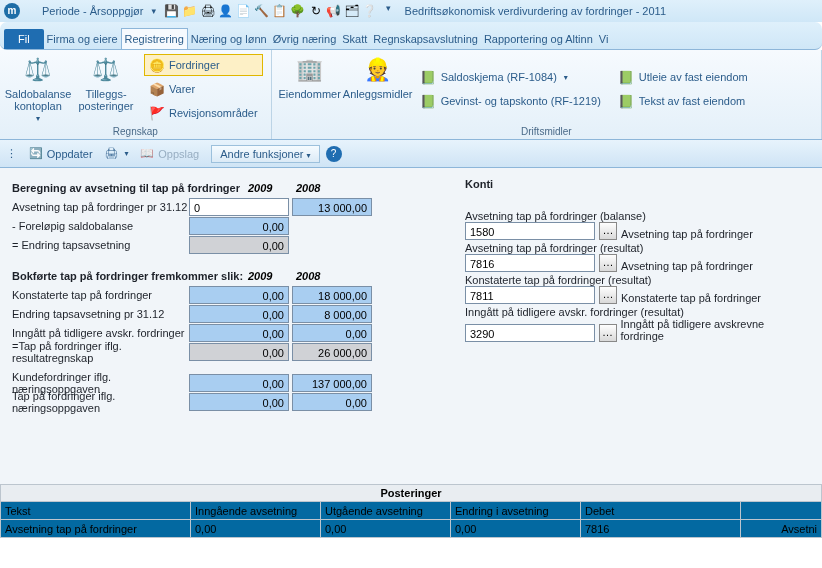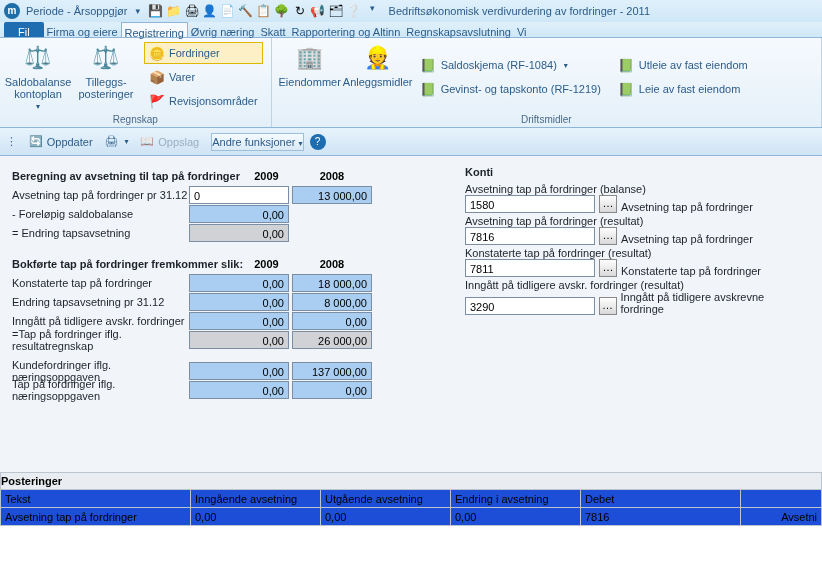--- a/index.html
+++ b/index.html
@@ -1,74 +1,74 @@
 <!DOCTYPE html>
 <html><head>
 <meta charset="utf-8">
 <style>
   * { box-sizing: border-box; margin: 0; padding: 0; }
   body { font-family: "Segoe UI", Tahoma, sans-serif; font-size: 11px; background: #fff; width: 822px; overflow: hidden; }
   
   
   .titlebar { background: linear-gradient(#dff0fb, #cfe7f7); height: 22px; display: flex; align-items: center; padding: 0 4px; gap: 2px; }
   .titlebar .logo { width: 16px; height: 16px; border-radius: 50%; background: #1e6ea7; color: #fff; font-size: 10px; font-weight: bold; text-align: center; line-height: 16px; }
-  .titlebar .period { color: #2b5c8a; font-size: 11px; margin-left: 4px; }
+  .titlebar .period { color: #2b5c8a; font-size: 11px; margin-left: 20px; }
   .titlebar .chev { color: #2b5c8a; font-size: 9px; margin: 0 6px; }
   .titlebar .tb-icons { display: flex; gap: 2px; }
   .titlebar .tb-icon { width: 16px; height: 16px; display: flex; align-items: center; justify-content: center; font-size: 12px; }
   .titlebar .title { color: #2b5c8a; margin-left: 6px; white-space: nowrap; }
   
   
-  .tabs { background: linear-gradient(#dff0fb, #cfe7f7); height: 16px; display: flex; border-bottom: 1px solid #8db6d9; }
+  .tabs { background: linear-gradient(#dff0fb, #cfe7f7); height: 28px; display: flex; align-items: flex-end; border-bottom: 1px solid #8db6d9; border-radius: 7px; }
   .tab { padding: 4px 3px; color: #2b5c8a; font-size: 11px; }
   .tab.file { background: #1f6db1; color: #fff; border-radius: 2px 2px 0 0; margin-left: 4px; padding: 4px 14px; }
   .tab.active { background: #f6fafe; border: 1px solid #8db6d9; border-bottom: none; color: #2b5c8a; }
   
   
   .ribbon { background: linear-gradient(#f6fafe, #e4f0f9); height: 90px; display: flex; border-bottom: 1px solid #8db6d9; }
   .rib-group { border-right: 1px solid #bcd4e6; padding: 4px 8px 2px 8px; display: flex; flex-direction: column; }
   .rib-group .items { display: flex; gap: 8px; flex: 1; }
   .rib-group .label { text-align: center; color: #4a6a88; font-size: 10px; margin-top: 2px; }
   .rib-big { display: flex; flex-direction: column; align-items: center; justify-content: flex-start; width: 60px; text-align: center; color: #2b5c8a; font-size: 11px; gap: 2px; }
   .rib-big .ic { width: 32px; height: 32px; display:flex;align-items:center;justify-content:center;font-size:22px; }
   .rib-small-col { display: flex; flex-direction: column; gap: 2px; justify-content: center; }
   .rib-small { display: flex; align-items: center; gap: 4px; color: #2b5c8a; padding: 2px 4px; border: 1px solid transparent; font-size: 11px; }
   .rib-small.active { background: #fdf0c6; border: 1px solid #e0b700; }
   .rib-small .ic { width: 16px; height: 16px; display:flex;align-items:center;justify-content:center;font-size:13px; }
   
   
   .subbar { background: linear-gradient(#e7f3fc, #cfe4f5); height: 28px; border-bottom: 1px solid #8db6d9; display: flex; align-items: center; padding: 0 6px; gap: 6px; color: #2b5c8a; }
   .subbar .btn { display: flex; align-items: center; gap: 4px; padding: 2px 6px; }
   .subbar .dis { color: #98aec2; }
-  .subbar .combo { background: linear-gradient(#f5fbff,#dbeaf6); border: 1px solid #9cc0dc; padding: 2px 0; }
+  .subbar .combo { background: linear-gradient(#f5fbff,#dbeaf6); border: 1px solid #9cc0dc; padding: 2px 8px; }
   .subbar .q { width:16px;height:16px;border-radius:50%;background:#1f6db1;color:#fff;text-align:center;line-height:16px;font-size:10px; }
   
   
   .main { background: #f1f5f9; padding: 10px 12px 0 12px; display: flex; gap: 18px; height: 316px; }
   .left { width: 435px; }
   .right { flex: 1; }
-  h4 { font-size: 11px; font-weight: bold; color: #1d2129; margin-bottom: 5px; }
+  h4 { font-size: 11px; font-weight: bold; color: #1d2129; margin-bottom: 20px; }
   .row { display: flex; align-items: center; height: 19px; }
   .row .lbl { width: 177px; font-size: 11px; color: #1d2129; }
   .cell { width: 80px; text-align: right; padding: 0 4px; height: 18px; line-height: 18px; font-size: 11px; border: 1px solid #7a8fa6; background: #a9cef1; color: #000; }
   .cell.input { background: #fff; text-align: left; }
   .cell.grey { background: #d0d2d6; }
   .cell + .cell { margin-left: 3px; }
-  .row.head .cell { background: transparent; border: none; font-weight: bold; text-align: center; }
+  .row.head .cell { background: transparent; border: none; font-weight: bold; text-align: left; font-style: italic; }
   .row.head .lbl { font-weight: bold; }
   .gap { height: 12px; }
   .right .field { display:flex;align-items:flex-end;gap:4px;margin-bottom:2px; }
   .right .tbox { width: 130px; height: 18px; border: 1px solid #7a8fa6; background:#fff; padding: 0 4px; line-height:18px; font-size:11px; }
   .right .dots { width:18px;height:18px;border:1px solid #888;background:linear-gradient(#fefefe,#d9d9d9);text-align:center;line-height:14px;font-size:11px; }
   .right .flbl { font-size:11px; color:#1d2129; }
   
   
-  .grid-title { text-align:left; font-weight:bold; background:#e9edf1; border:1px solid #bcc5ce; border-bottom:none; padding:2px 0; font-size:11px; margin-top: 0; }
+  .grid-title { text-align:center; font-weight:bold; background:#e9edf1; border:1px solid #bcc5ce; border-bottom:none; padding:2px 0; font-size:11px; margin-top: 0; }
   .grid { width: 100%; border-collapse: collapse; font-size: 11px; table-layout: fixed; }
-  .grid th, .grid td { border: 1px solid #bcc5ce; padding: 2px 4px; background: #1d4ed8; height: 18px; }
+  .grid th, .grid td { border: 1px solid #bcc5ce; padding: 2px 4px; background: #0369a1; height: 18px; }
   .grid th { font-weight: normal; text-align: left; }
   .grid th.num, .grid td.num { }
 </style>
 </head>
 <body>
 
 <div class="titlebar">
   <div class="logo">m</div>
   <span class="period">Periode - Årsoppgjør</span>
   <span class="chev">▾</span>
@@ -87,24 +87,25 @@
     <span class="tb-icon">❔</span>
     <span class="chev">▾</span>
   </div>
   <span class="title">Bedriftsøkonomisk verdivurdering av fordringer - 2011</span>
 </div>
 
 <div class="tabs">
   <div class="tab file">Fil</div>
   <div class="tab">Firma og eiere</div>
   <div class="tab active">Registrering</div>
+  <div class="tab">Næring og lønn</div>
   <div class="tab">Øvrig næring</div>
   <div class="tab">Skatt</div>
+  <div class="tab">Regnskapsavslutning</div>
   <div class="tab">Rapportering og Altinn</div>
-  <div class="tab">Regnskapsavslutning</div>
   <div class="tab">Vi</div>
 </div>
 
 <div class="ribbon">
   <div class="rib-group">
     <div class="items">
       <div class="rib-big">
         <div class="ic">⚖️</div>
         <span>Saldobalanse kontoplan</span>
         <span style="font-size:8px;">▾</span>
@@ -151,21 +152,21 @@
             <span>Gevinst- og tapskonto (RF-1219)</span>
           </div>
       </div>
       <div class="rib-small-col">
         <div class="rib-small">
             <span class="ic">📗</span>
             <span>Utleie av fast eiendom</span>
           </div>
         <div class="rib-small">
             <span class="ic">📗</span>
-            <span>Leie av fast eiendom</span>
+            <span>Tekst av fast eiendom</span>
           </div>
       </div>
     </div>
     <div class="label">Driftsmidler</div>
   </div>
 </div>
 
 <div class="subbar">
   <span>⋮</span>
   <div class="btn">

